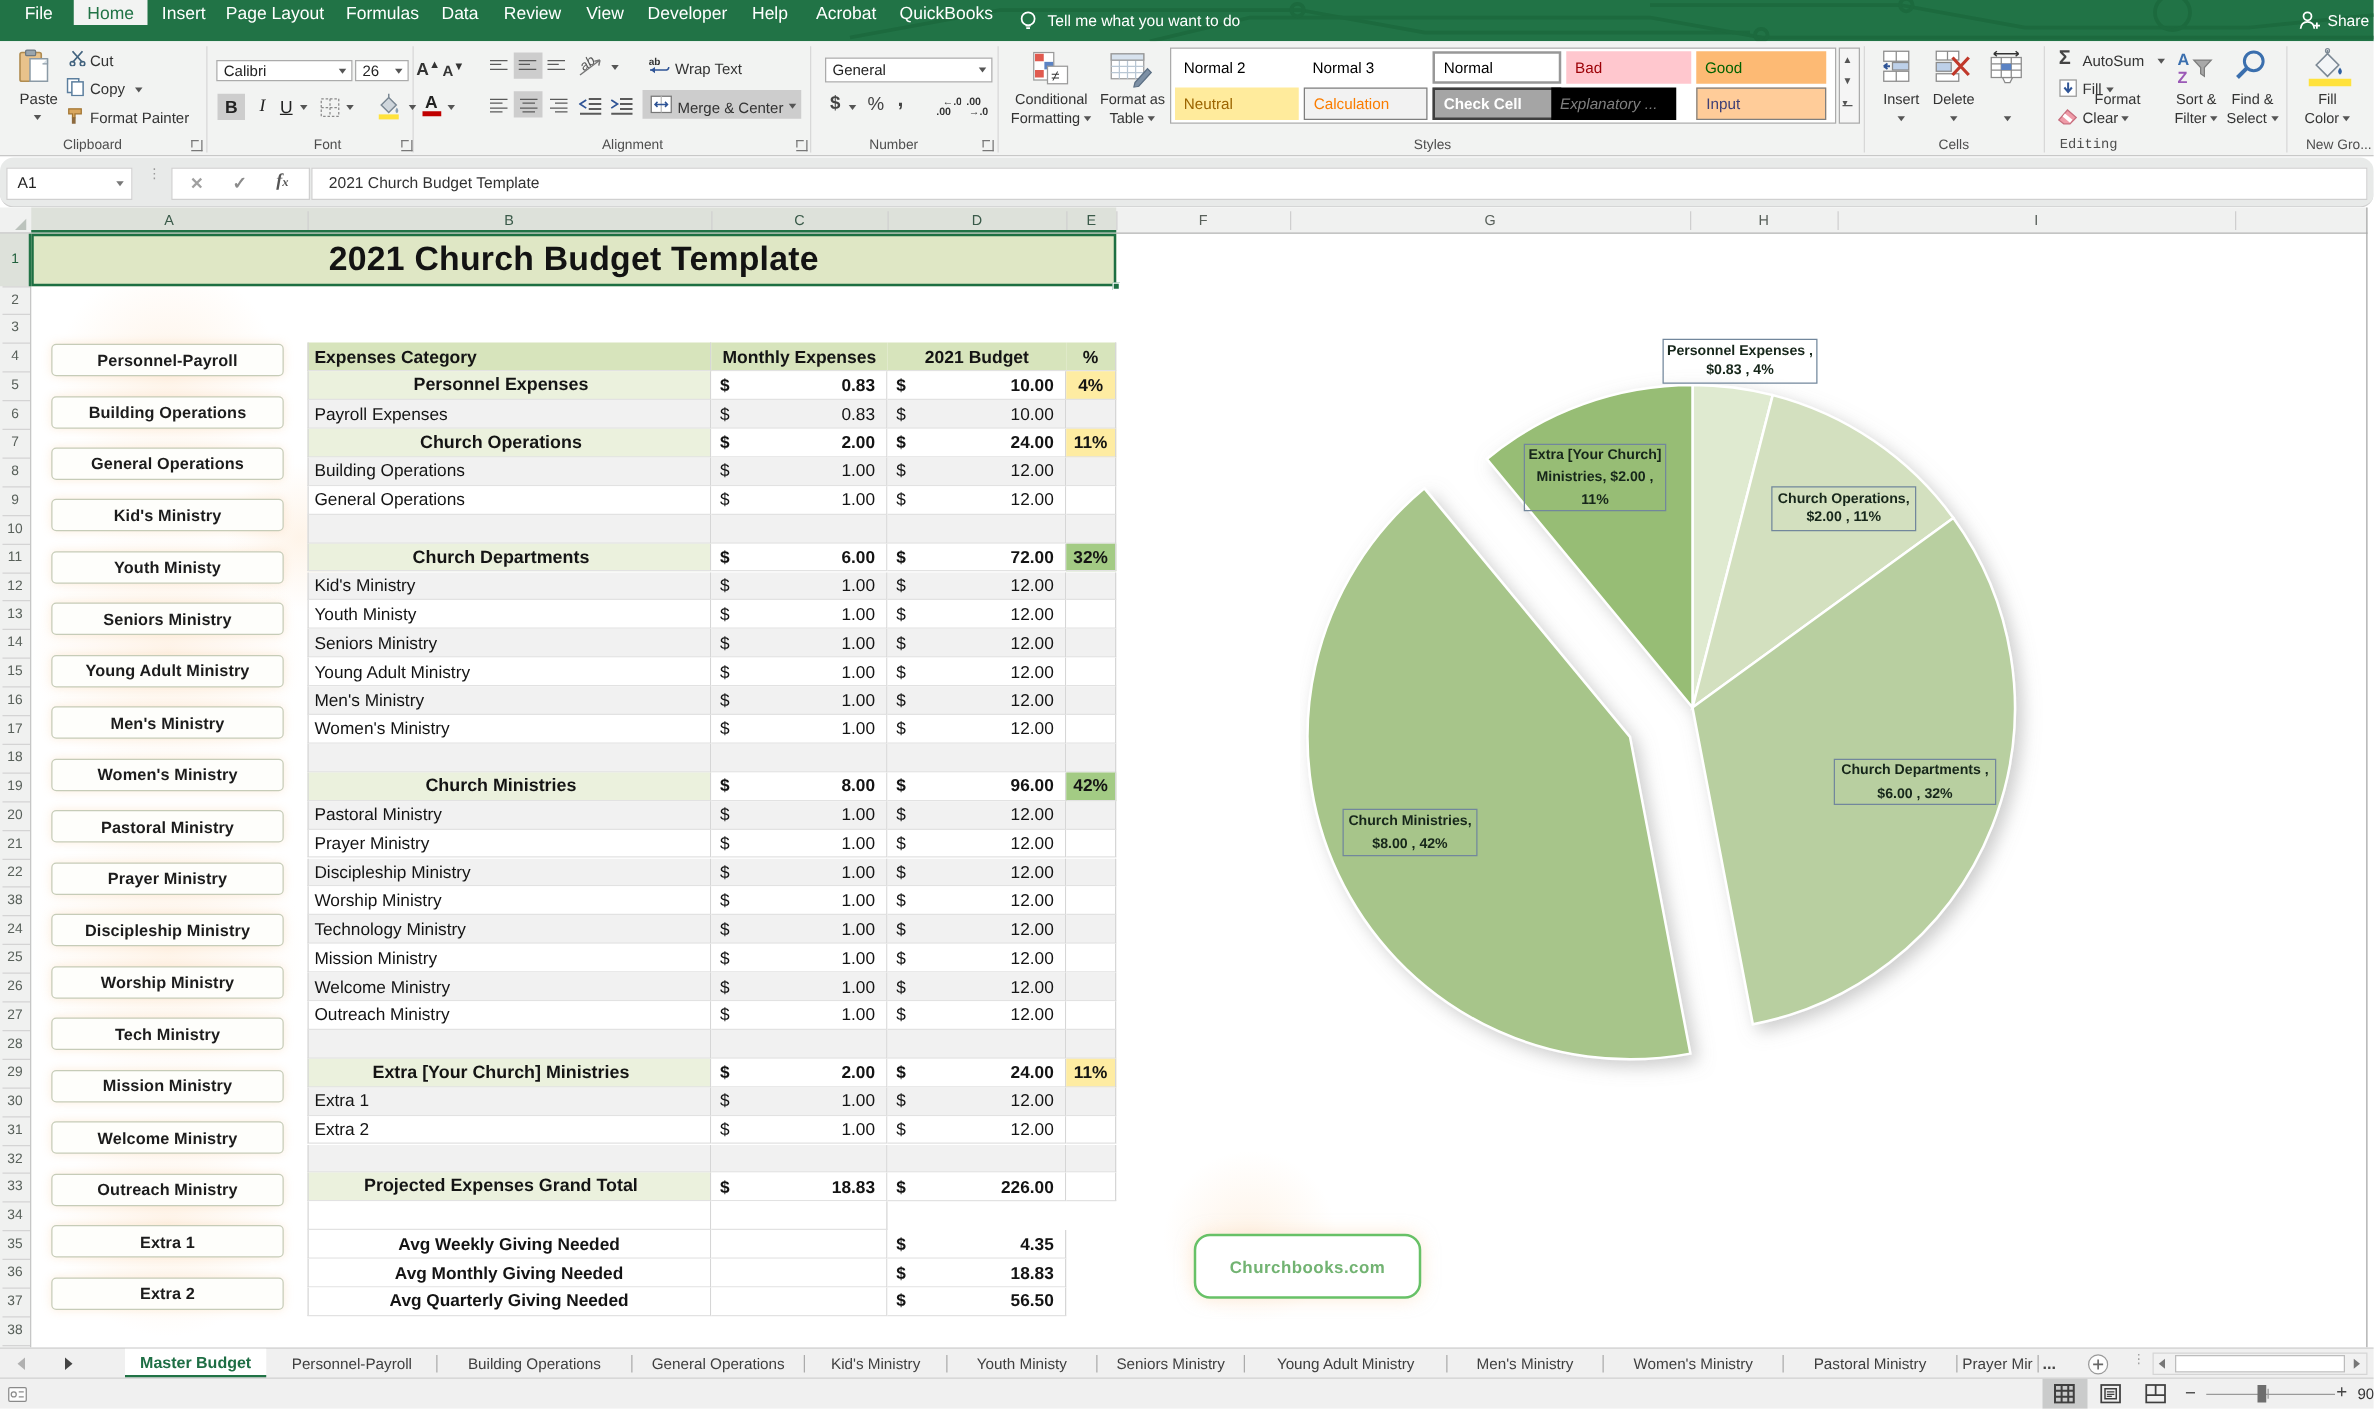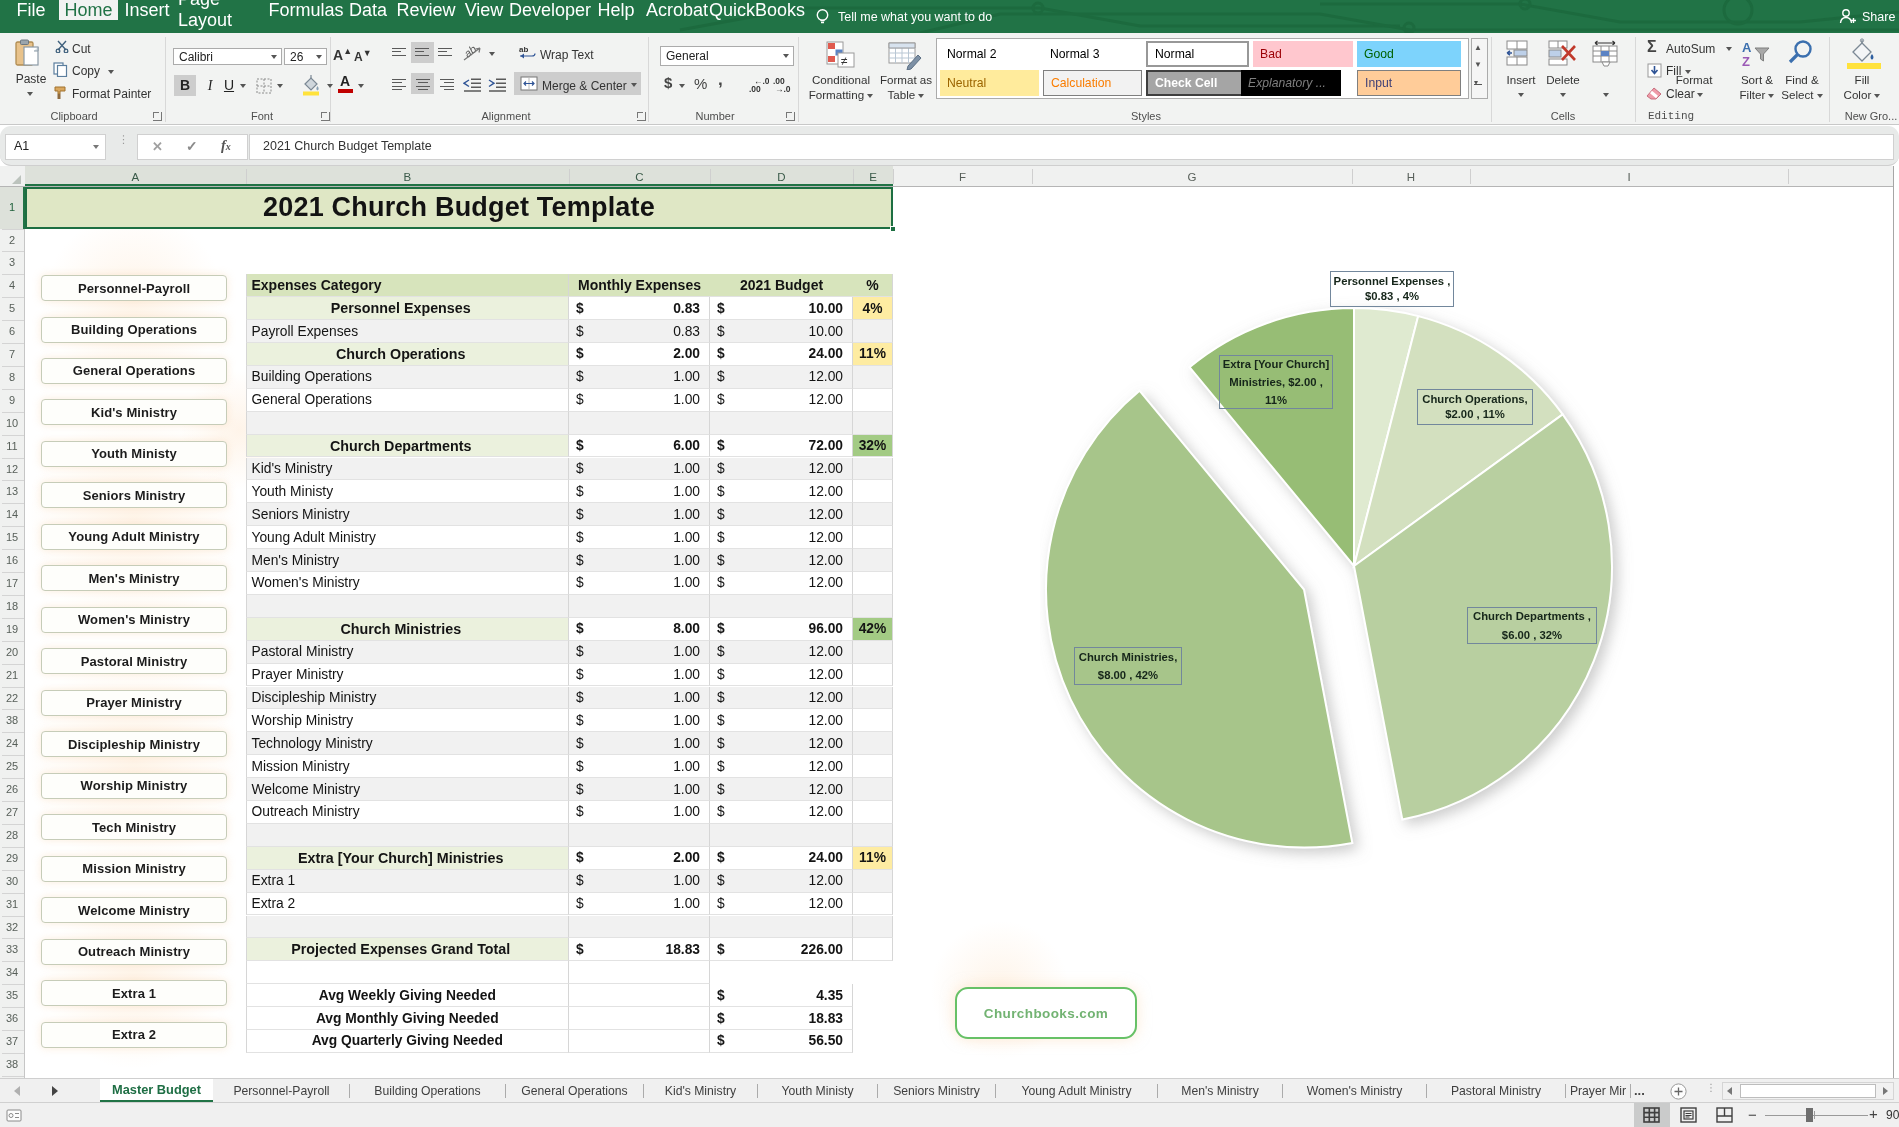--- a/index.html
+++ b/index.html
@@ -1,19 +1,19 @@
 <!DOCTYPE html>
 <html><head><meta charset="utf-8"><title>x</title><style>
 *{margin:0;padding:0;box-sizing:border-box;}
 html,body{width:1899px;height:1127px;overflow:hidden;}
 body{font-family:"Liberation Sans",sans-serif;background:#fff;position:relative;}
 .abs{position:absolute;}
 
 #titlebar{left:0;top:0;width:1899px;height:33px;background:#217346;}
-.ttab{position:absolute;top:0;height:20px;color:#fff;font-size:18px;display:flex;align-items:center;justify-content:center;}
+.ttab{position:absolute;top:0;height:20px;color:#fff;font-size:14px;display:flex;align-items:center;justify-content:center;}
 #hometab{background:#f2f3f2;color:#217346;}
 
 #ribbon{left:0;top:33px;width:1899px;height:92px;background:#f2f3f2;border-bottom:1px solid #c8c8c8;}
 .gsep{position:absolute;top:37px;width:1px;height:85px;background:#d8d8d8;}
 .glabel{position:absolute;top:110px;font-size:11px;color:#4e4e4e;text-align:center;}
 .launch{position:absolute;top:112px;width:9px;height:9px;border-right:1px solid #777;border-bottom:1px solid #777;}
 .launch:before{content:"";position:absolute;right:2px;bottom:2px;width:5px;height:5px;border-top:1px solid #777;border-left:1px solid #777;}
 .rtxt{position:absolute;font-size:12px;color:#333;white-space:nowrap;}
 .rtxt2{position:absolute;font-size:11.6px;color:#333;white-space:nowrap;text-align:center;}
 .dar{display:inline-block;width:0;height:0;border-left:3.5px solid transparent;border-right:3.5px solid transparent;border-top:4px solid #555;vertical-align:middle;}
@@ -255,21 +255,21 @@
         <path d="M1 1 h26 v5 h-26 z" fill="#d7e2ee" stroke="#9a9a9a"></path>
         <path d="M20 24 L30 13 L33 16 L23 27 L19 28 Z" fill="#7d90a5" stroke="#5c6f84"></path>
       </svg>
 <div class="rtxt2" style="left:871px;top:73px;width:70px;">Format as</div>
 <div class="rtxt2" style="left:871px;top:88px;width:70px;">Table <span class="dar"></span></div>
 <div class="abs" style="left:936px;top:38px;width:533px;height:61px;background:#fff;border:1px solid #ababab;"></div>
 <div class="chip" style="left:940px;top:41px;width:99px;background:#fff;color:#000;">Normal 2</div>
 <div class="chip" style="left:1043px;top:41px;width:99px;background:#fff;color:#000;">Normal 3</div>
 <div class="chip" style="left:1146px;top:41px;width:103px;background:#fff;color:#000;border:2px solid #989898;">Normal</div>
 <div class="chip" style="left:1253px;top:41px;width:100px;background:#ffc7ce;color:#9c0006;">Bad</div>
-<div class="chip" style="left:1357px;top:41px;width:104px;background:#7dd3fc;color:#006100;">Good</div>
+<div class="chip" style="left:1357px;top:41px;width:104px;background:#fdba74;color:#006100;">Good</div>
 <div class="chip" style="left:940px;top:70px;width:99px;background:#ffeb9c;color:#9c6500;">Neutral</div>
 <div class="chip" style="left:1043px;top:70px;width:99px;background:#f2f2f2;color:#fa7d00;border:1px solid #7f7f7f;">Calculation</div>
 <div class="chip" style="left:1146px;top:70px;width:103px;background:#a5a5a5;color:#ffffff;border:2px solid #3f3f3f;font-weight:bold;">Check Cell</div>
 <div class="chip" style="left:1241px;top:70px;width:100px;background:#000000;color:#7f7f7f;font-style:italic;">Explanatory ...</div>
 <div class="chip" style="left:1357px;top:70px;width:104px;background:#ffcc99;color:#3f3f76;border:1px solid #7f7f7f;">Input</div>
 <div class="abs" style="left:1471px;top:38px;width:17px;height:61px;background:#f5f5f5;border:1px solid #ababab;"></div>
 <div class="abs" style="left:1474px;top:43px;font-size:8px;color:#555;">▲</div>
 <div class="abs" style="left:1474px;top:60px;font-size:8px;color:#555;">▼</div>
 <div class="abs" style="left:1474px;top:78px;font-size:8px;color:#555;">▾<span style="position:absolute;left:0;top:6px;width:8px;border-top:1px solid #555;"></span></div>
 <svg class="abs" style="left:1506px;top:40px" width="30" height="28" viewBox="0 0 30 28">

